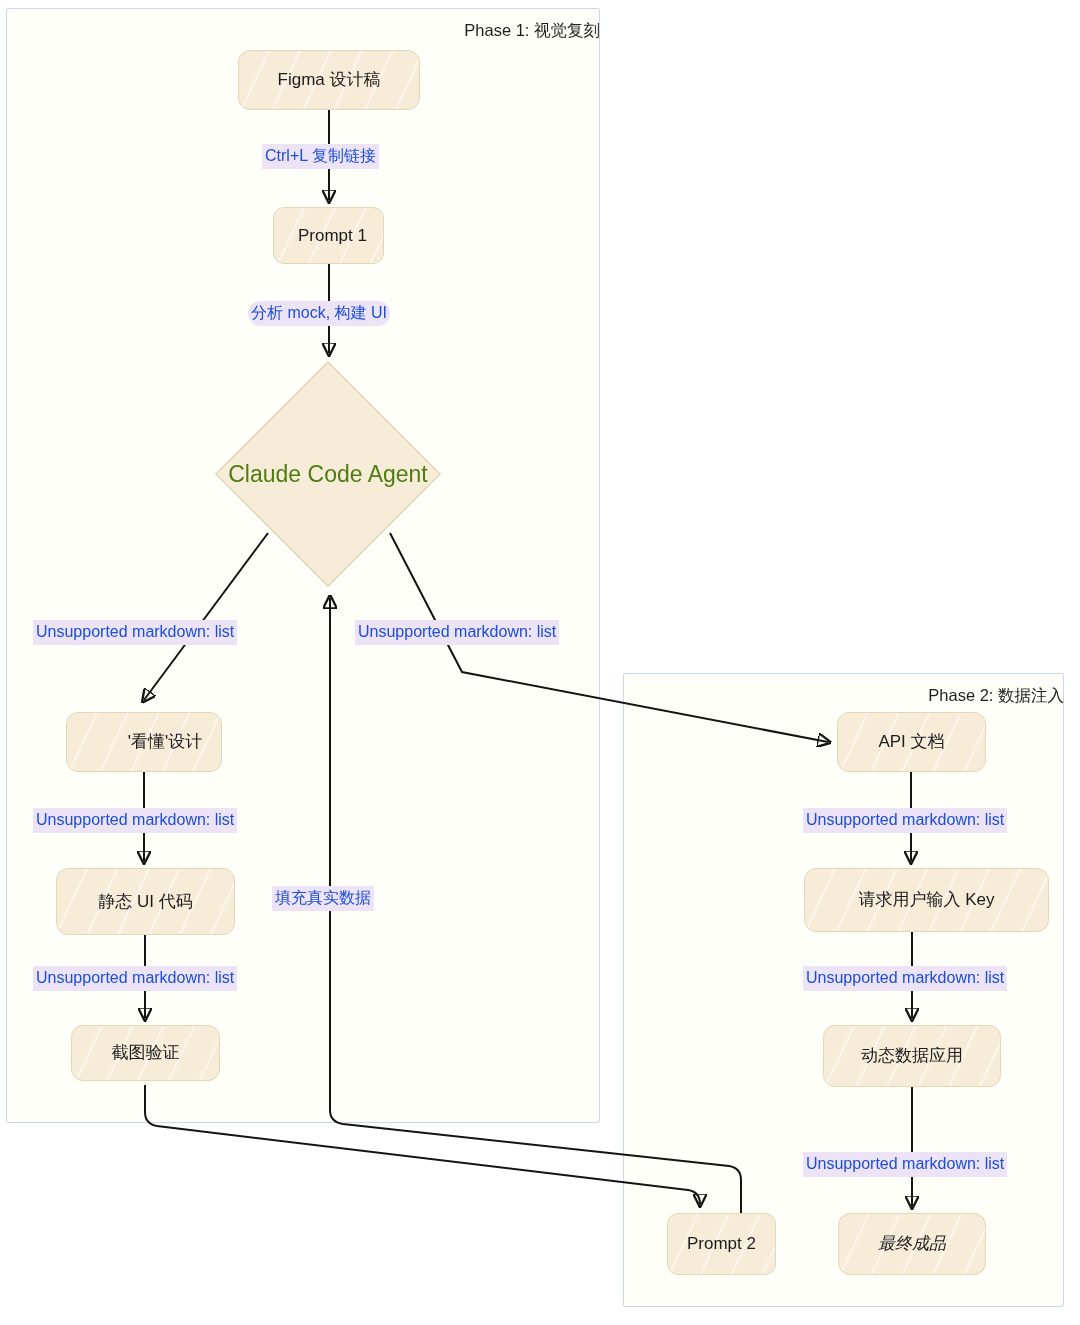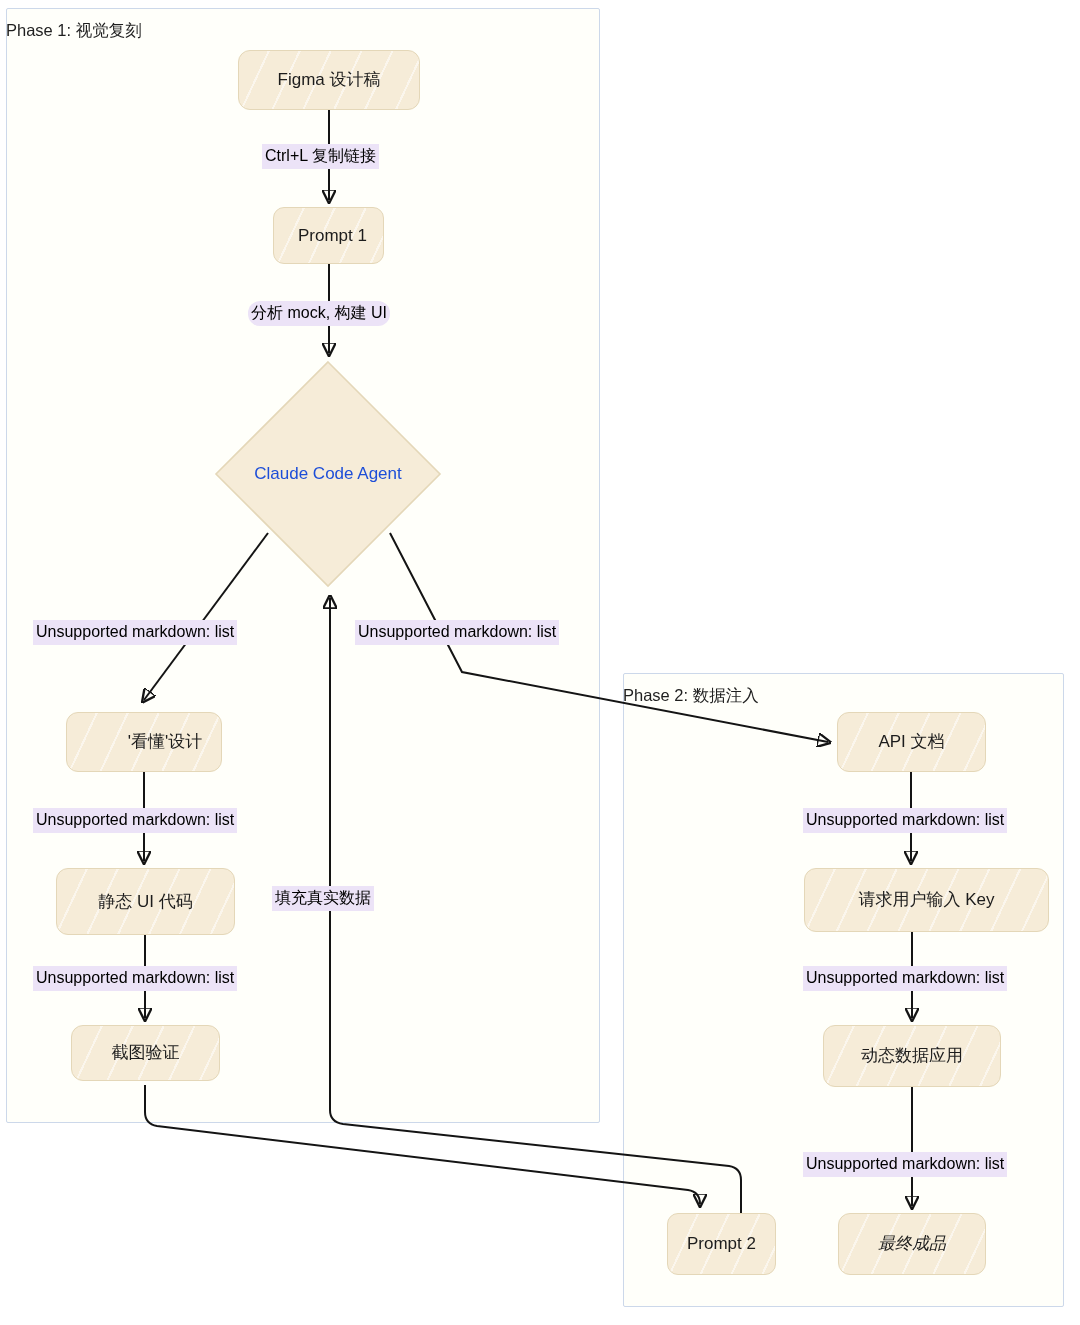--- a/index.html
+++ b/index.html
@@ -23,21 +23,21 @@
     position: absolute;
     background: #fffffa;
     border: 1.4px solid #ccd8ea;
     border-radius: 2px;
     box-sizing: border-box;
   }
   .subgraph-title {
     position: absolute;
     left: 0;
     right: 0;
-    text-align: left;
+    text-align: right;
     font-size: 16.5px;
     color: #1f1f1f;
     white-space: nowrap;
   }
   
   .node {
     position: absolute;
     box-sizing: border-box;
     background: #f6ecd8;
     border: 1.6px solid #e4d7b8;
@@ -65,29 +65,29 @@
     background-image: none;
   }
   .diamond-shape {
     position: absolute;
     left: 0; top: 0;
     width: 100%; height: 100%;
   }
   .diamond-label {
     position: relative;
     z-index: 2;
-    font-size: 17px;
-    color: #1d4ed8;
+    font-size: 23px;
+    color: #4d7c0f;
     white-space: nowrap;
   }
   
   .edge-label {
     position: absolute;
     background: #ece3f7;
-    color: #000000;
+    color: #1d4ed8;
     font-size: 16px;
     line-height: 1.3;
     padding: 2px 3px;
     white-space: nowrap;
     box-sizing: border-box;
   }
   
   #edges {
     position: absolute;
     left: 0; top: 0;

